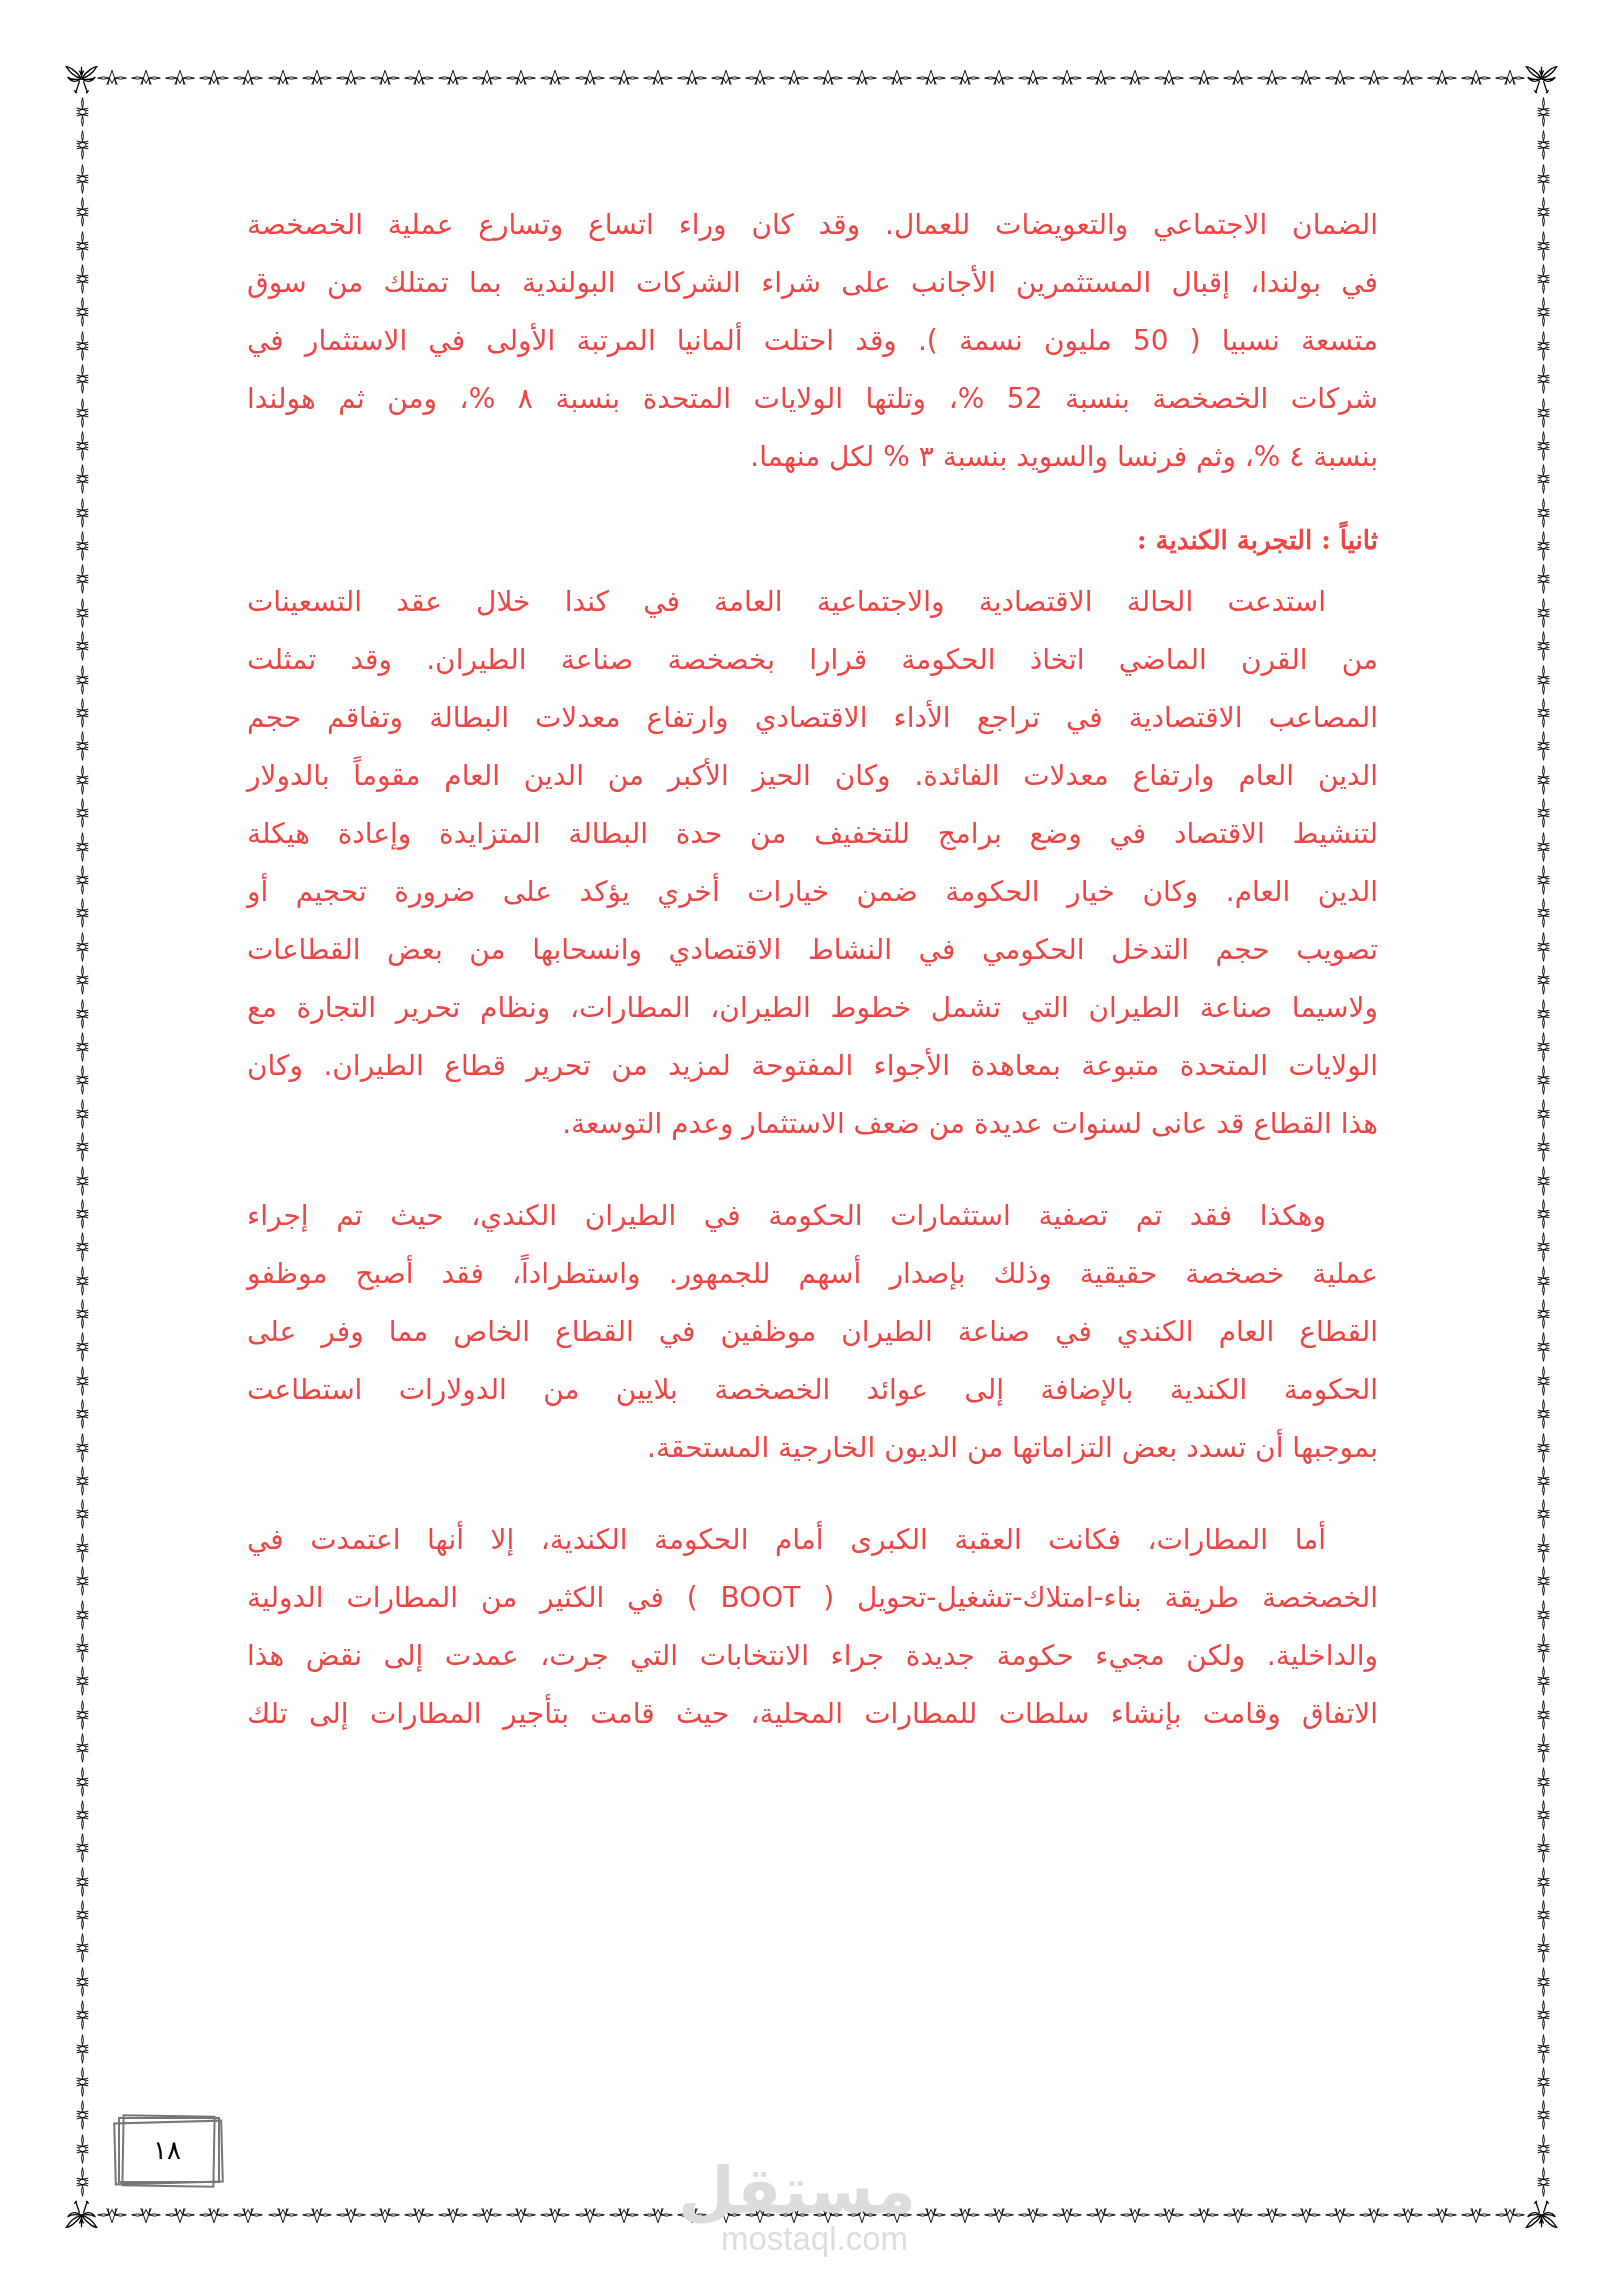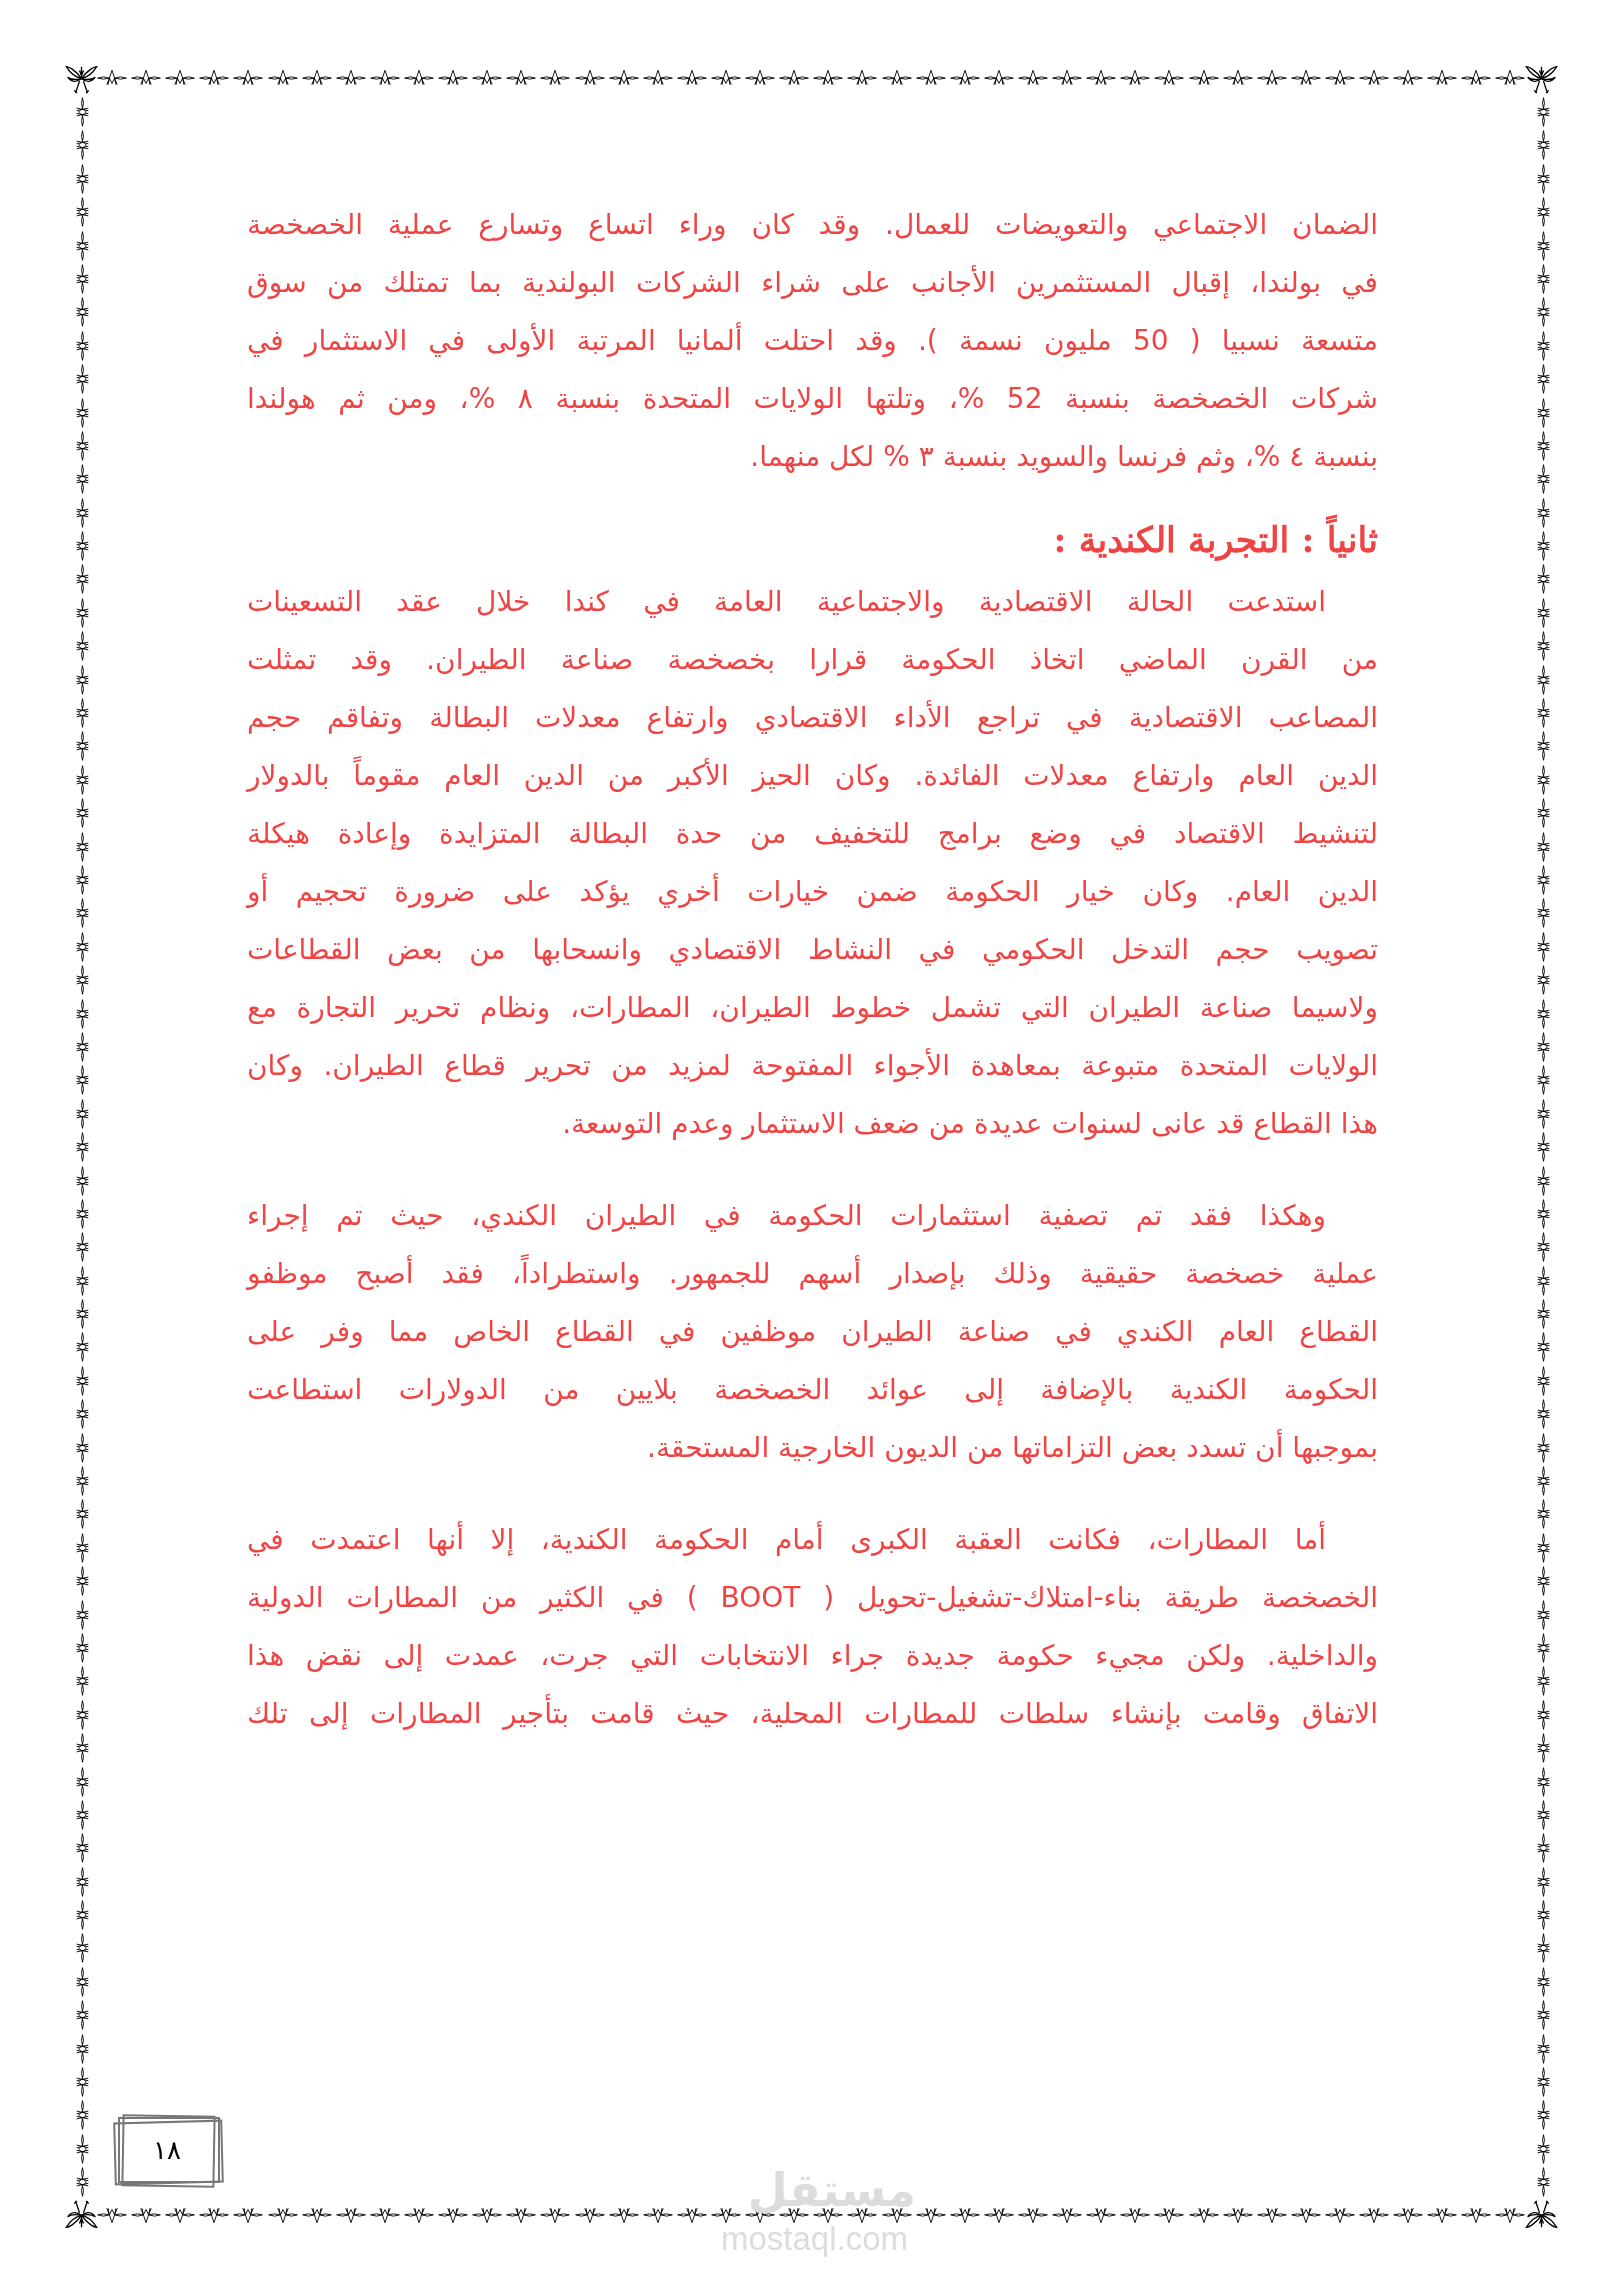--- a/index.html
+++ b/index.html
@@ -23,42 +23,42 @@
   
   .content {
     position: absolute; left: 247px; top: 196px; width: 1131px;
     direction: rtl; text-align: justify; text-align-last: right;
     font-family: "DejaVu Sans", sans-serif; font-size: 28px; line-height: 58px; color: #ef4444;
   }
   .content .line { display: block; text-align: justify; text-align-last: justify; white-space: nowrap; }
   .content .line.last { text-align-last: right; }
   .content .indent { padding-right: 52px; }
   .heading {
-    font-family: "DejaVu Serif", serif; font-weight: bold; font-size: 35px;
+    font-family: "DejaVu Serif", serif; font-weight: bold; font-size: 26px;
     line-height: 58px; margin: 25px 0 3.9px 0; text-align: right;
   }
   .para-gap { height: 34px; }
 
   
   .page-num {
     position: absolute; left: 118px; top: 2112px; width: 98px; height: 73px; text-align: right;
   }
   .page-num .frame { position: absolute; border: 2.6px solid #777; background: transparent; }
   .page-num .f1 { left: 0; top: 5.2px; width: 98px; height: 62px; }
   .page-num .f2 { left: -3.9px; top: 9.2px; width: 105px; height: 59px; transform: rotate(-1.5deg); }
   .page-num .f3 { left: 3.9px; top: 2.6px; width: 89px; height: 68px; transform: rotate(1deg); }
   .page-num .num {
     position: absolute; left: 0; top: 5.2px; width: 98px; height: 65px;
     display: flex; align-items: center; justify-content: center;
     font-family: "DejaVu Serif", serif; font-size: 26px; color: #000; direction: rtl;
   }
 
   
   .watermark { position: absolute; left: 713px; top: 2159px; width: 203px; height: 98px; color: #dcdcdc; pointer-events: none; }
-  .watermark .ar { font-family: "DejaVu Sans", sans-serif; font-weight: bold; font-size: 46px; line-height: 63px; text-align: right; direction: rtl; }
+  .watermark .ar { font-family: "DejaVu Sans", sans-serif; font-weight: bold; font-size: 65px; line-height: 63px; text-align: right; direction: rtl; }
   .watermark .en { font-family: "Liberation Sans", sans-serif; font-size: 33px; line-height: 34px; text-align: center; }
 </style>
 </head>
 <body>
 
 <div class="border-row top" id="border-top">
     <span class="orn-h">
       <svg viewBox="0 0 46 26">
         <g fill="none" stroke="#000" stroke-width="1.4">
           <path d="M1 14 Q10 10 19 14 Q10 17 1 14Z"></path>

